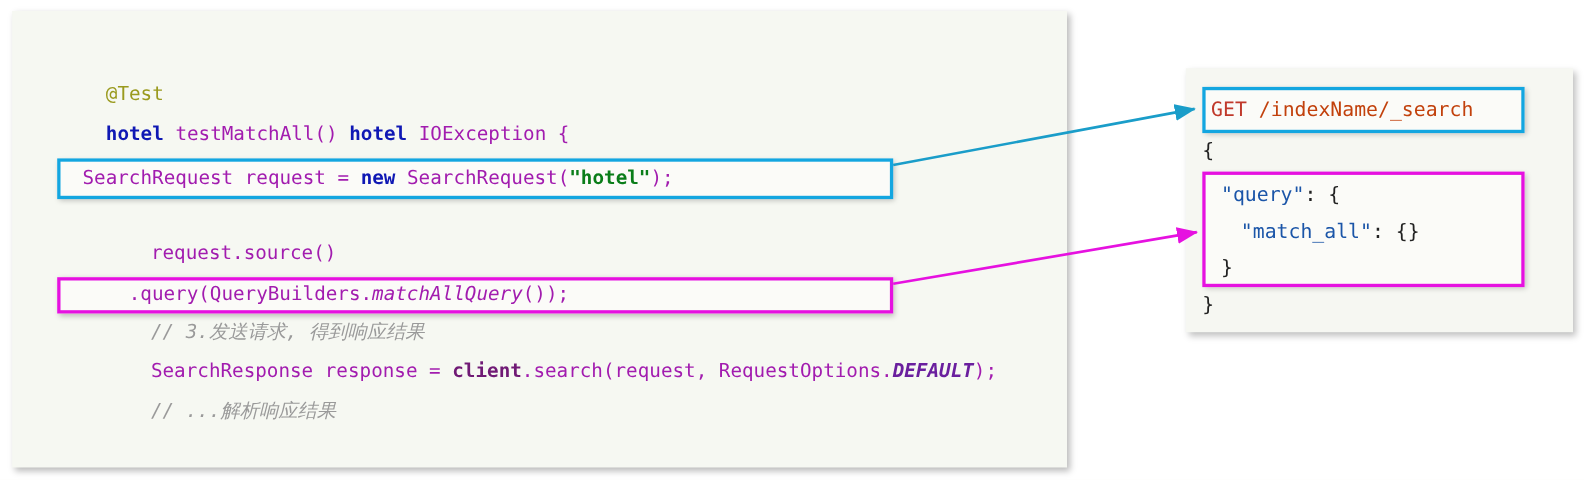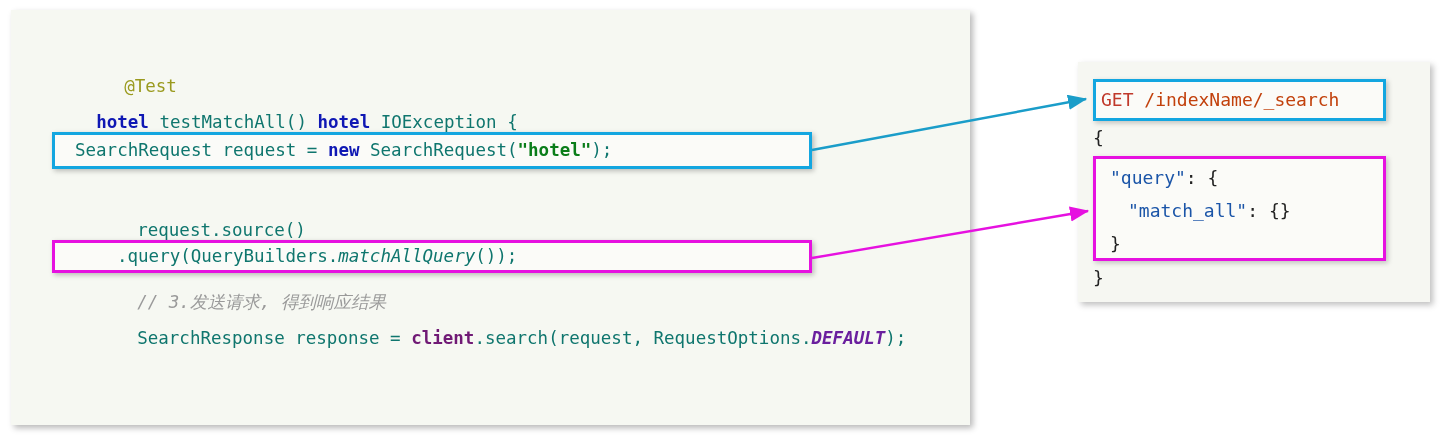--- a/index.html
+++ b/index.html
@@ -39,35 +39,36 @@
     font-size: 17.5px;
     white-space: pre;
     color: #222222;
     padding-left: 22px;
     font-family: "DejaVu Sans Mono", monospace;
     position: relative;
   }
   .ind1 { padding-left: 63px; }
   .ind2 { padding-left: 105px; }
 
-  .tok-anno   { color: #9a9a1e; margin-left: 28px; }
+  .tok-anno   { color: #9a9a1e; }
   .tok-kw     { color: #0f18b4; font-weight: bold; }
-  .tok-plain  { color: #0f766e; }
+  .tok-plain  { color: #a21caf; }
   .tok-str    { color: #0a7d19; font-weight: bold; }
   .tok-comment{ color: #9a9a9a; font-style: italic; }
   .tok-field  { color: #701a75; font-weight: bold; }
   .tok-static { color: #6a1f9e; font-weight: bold; font-style: italic; }
   .tok-italic { font-style: italic; }
 
   
   .hl-box {
     position: absolute;
     box-sizing: border-box;
     background: #fbfbf8;
     box-shadow: 2px 2px 5px rgba(0,0,0,0.25);
+    margin-top: 12px;
   }
   #hl-request {
     left: 52px;
     top: 132px;
     width: 760px;
     height: 37px;
     border: 3px solid #13a6e0;
   }
   #hl-query {
     left: 52px;
@@ -191,20 +192,23 @@
     <div class="cline ind2">&nbsp;</div>
 
     <div class="cline ind1">
       <span class="tok-comment">// 3.发送请求, 得到响应结果</span>
     </div>
 
     <div class="cline ind1">
       <span class="tok-plain">SearchResponse response = </span><span class="tok-field">client</span><span class="tok-plain">.search(request, RequestOptions.</span><span class="tok-static">DEFAULT</span><span class="tok-plain">);</span>
     </div>
 
+    <div class="cline ind1">
+      <span class="tok-comment">// ...解析响应结果</span>
+    </div>
 
     <div class="cline">
       
     </div>
 
   </div>
 </div>
 
 <div class="hl-box" id="hl-request">
   <div class="hl-text"><span class="tok-plain">SearchRequest request = </span><span class="tok-kw">new</span><span class="tok-plain"> SearchRequest(</span><span class="tok-str">"hotel"</span><span class="tok-plain">);</span></div>

